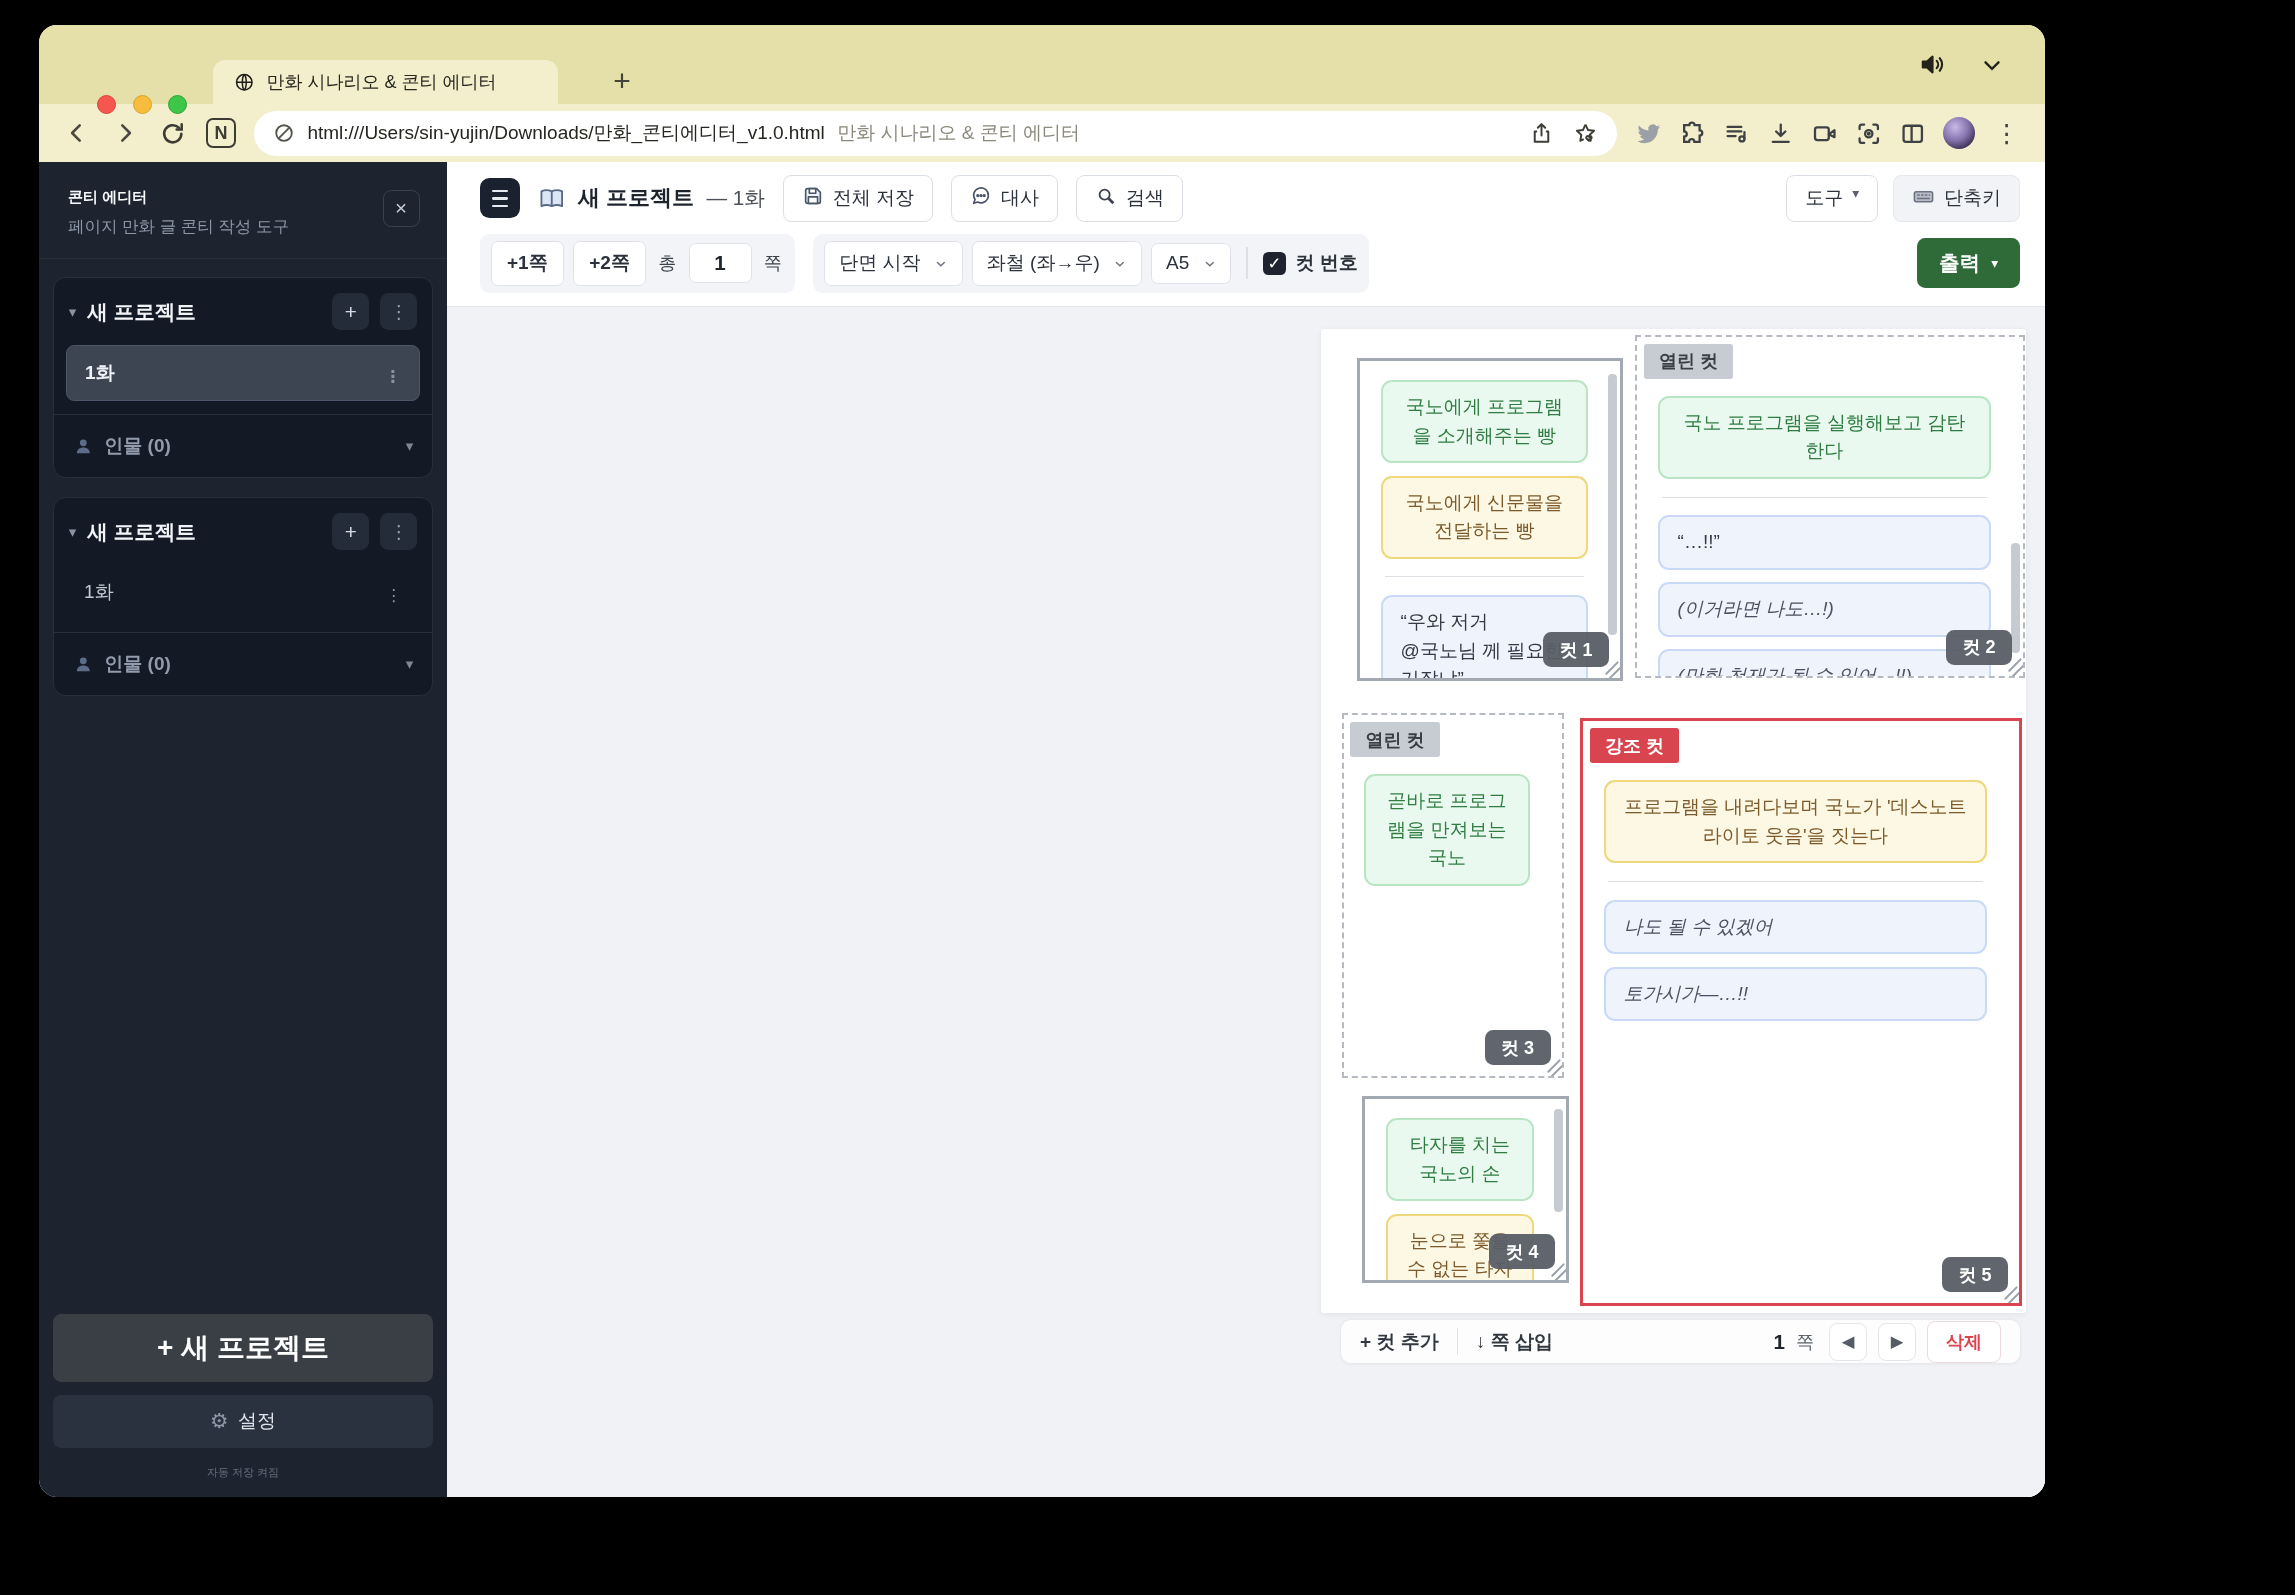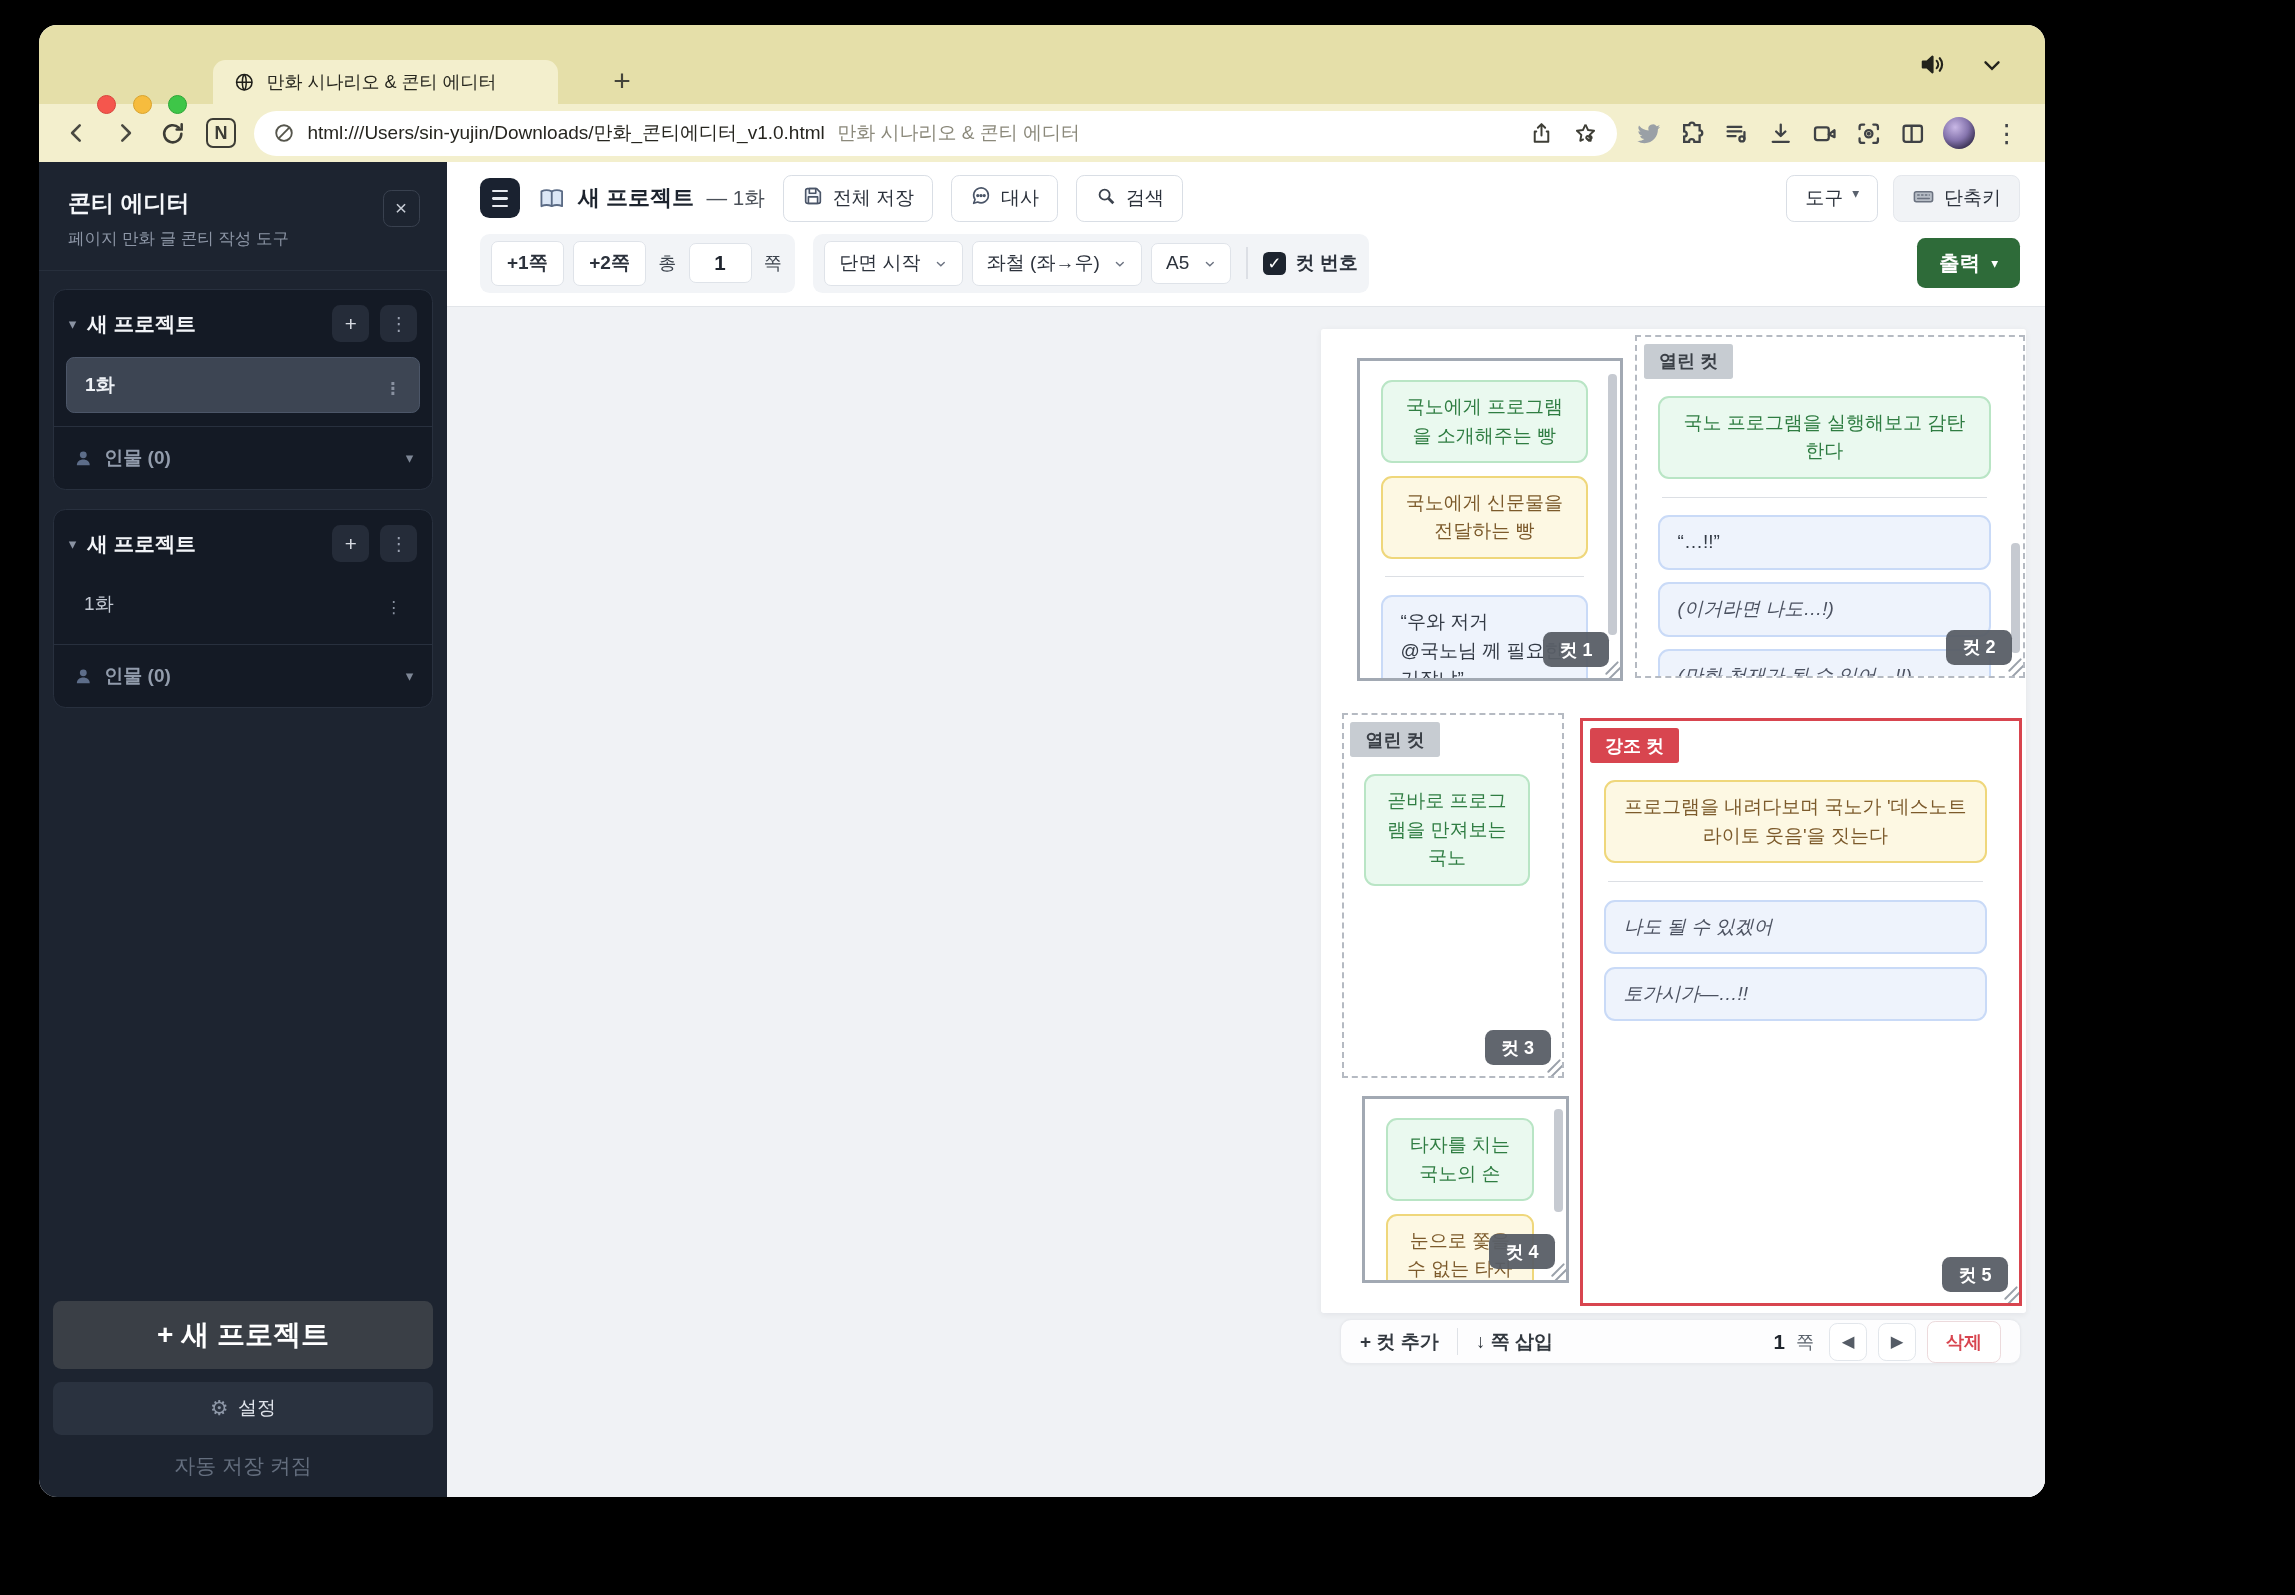--- a/index.html
+++ b/index.html
@@ -25,42 +25,42 @@
   .url-suffix{font-size:19px;color:#8b897b;white-space:nowrap;overflow:hidden}
   .pill-right{margin-left:auto;display:flex;align-items:center;gap:19px}
   .ext{display:flex;align-items:center;gap:16.5px;flex:none}
   .avatar{width:32px;height:32px;border-radius:50%;background:radial-gradient(circle at 38% 32%,#c9b8e6 0%,#8574ad 45%,#3a3153 78%,#1f1a30 100%);flex:none}
   .menudots{font-size:25px;color:#3f4245;line-height:1;padding:0 2.7px}
 
   
   .app{flex:1;display:flex;min-height:0}
   .sidebar{width:408px;flex:none;background:#1d2430;position:relative;display:flex;flex-direction:column;color:#e8ebf0}
   .sb-head{padding:26px 29px 20.6px;position:relative}
-  .sb-title{font-size:23px;font-weight:700;color:#f5f7fa}
+  .sb-title{font-size:15px;font-weight:700;color:#f5f7fa}
   .sb-sub{margin-top:8.2px;font-size:16.5px;color:#8d96a6}
   .sb-close{position:absolute;right:27.5px;top:27.5px;width:37px;height:37px;border:1.4px solid #39414f;border-radius:8.2px;display:flex;align-items:center;justify-content:center;font-size:20.6px;color:#c8cdd6;background:transparent}
   .sb-div{border-bottom:1.4px solid #272f3c}
   .sb-cards{flex:1;padding:18px 0 0;overflow:hidden}
   .pcard{margin:0 13.7px 19px;background:#141a25;border:1.4px solid #28303e;border-radius:12.4px;overflow:hidden}
   .pcard-head{display:flex;align-items:center;gap:11px;padding:15px 15px 12.4px}
   .pcaret{color:#8a93a3;font-size:15px}
   .pname{font-size:20.6px;font-weight:700;color:#f2f4f8;flex:1}
   .pbtn{width:37px;height:37px;border-radius:8.2px;background:#252c39;color:#d6dae2;font-size:20.6px;display:flex;align-items:center;justify-content:center}
   .pbtn.kebab{font-size:18px;color:#9aa2b1}
   .ep-wrap{padding:2.7px 12.4px 13.7px;border-bottom:1.4px solid #28303e}
   .ep{display:flex;align-items:flex-end;padding:13.7px 18px;border-radius:8.2px;font-size:19px;color:#c3c9d3}
   .ep.selected{background:#3d4553;border:1.4px solid #4c5668;font-weight:700;color:#eef1f6}
   .ep-kebab{margin-left:auto;color:#8a92a1;font-size:16.5px}
   .people{display:flex;align-items:center;gap:11px;padding:18px 19px;color:#929cac;font-size:19px;font-weight:600}
   .people-caret{margin-left:auto;color:#7e8796;font-size:15px}
   .sb-bottom{flex:none;padding:16.5px 13.7px 13.7px}
   .btn-newproj{width:100%;padding:15px 0;background:#3a3f46;border-radius:8.2px;color:#fff;font-weight:700;font-size:28px;text-align:center}
   .btn-settings{margin-top:12.4px;width:100%;padding:13.7px 0;background:#2a323f;border-radius:8.2px;color:#dfe3ea;font-size:19px;text-align:center;display:flex;align-items:center;justify-content:center;gap:9.6px}
   .gear{color:#8e98a8;font-size:20.6px}
-  .autosave{margin-top:16.5px;text-align:center;color:#646e7e;font-size:21px;padding-bottom:4.1px}
+  .autosave{margin-top:16.5px;text-align:center;color:#646e7e;font-size:11px;padding-bottom:4.1px}
 
   .main{flex:1;display:flex;flex-direction:column;min-width:0;background:#fff}
   
   .toolbar{background:#fff;padding:12.4px 25px 13.7px 33px;border-bottom:1.4px solid #e2e5e9;flex:none}
   .trow{display:flex;align-items:center}
   .trow1{gap:18px}
   .hamburger{width:40px;height:40px;border-radius:9.6px;background:#1a2230;display:flex;flex-direction:column;align-items:center;justify-content:center;gap:4.8px;flex:none}
   .hamburger i{width:16.5px;height:2.7px;background:#e8ebf0;border-radius:1.4px}
   .title-group{display:flex;align-items:center;gap:12.4px}
   .ptitle{font-size:22px;font-weight:700;color:#1d242e;white-space:nowrap}

